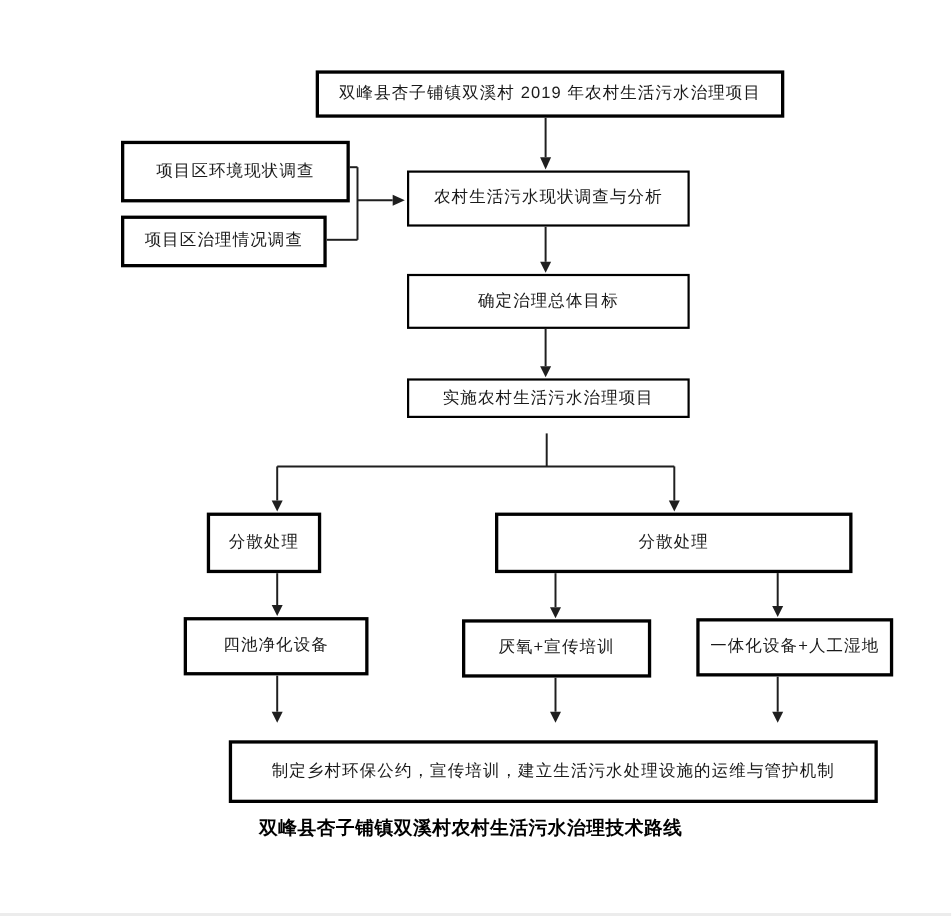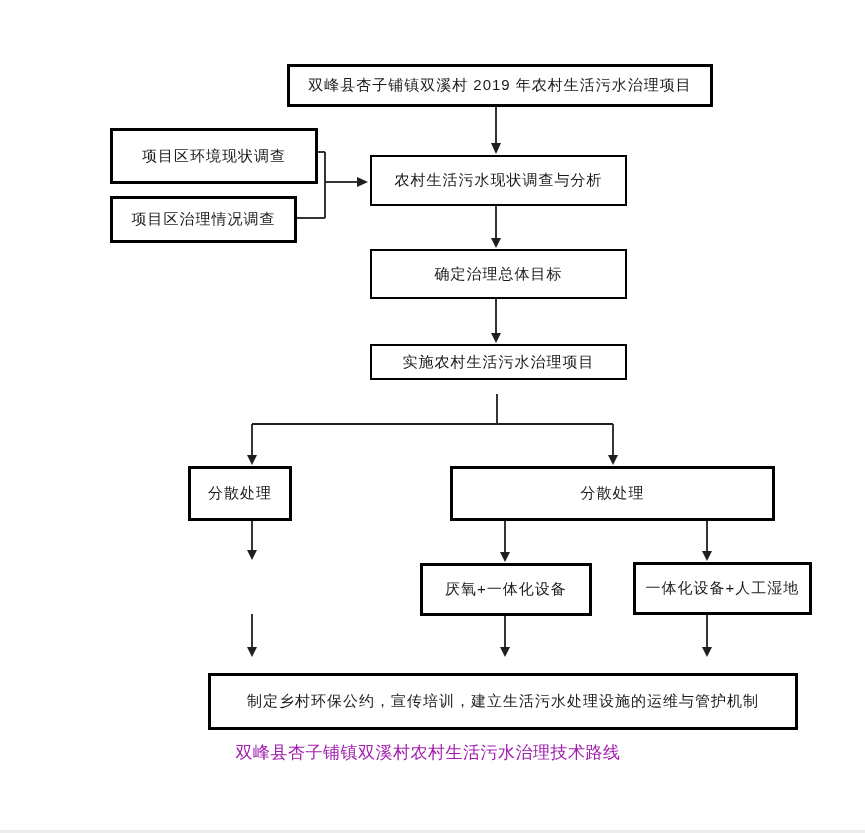--- a/index.html
+++ b/index.html
@@ -45,24 +45,24 @@
   .n-centralized     { left: 450px; top: 466px; width: 325px; height: 55px; }
   .n-four-pond       { left: 167px; top: 561px; width: 168px; height: 53px; }
   .n-anaerobic       { left: 420px; top: 563px; width: 172px; height: 53px; }
   .n-integrated      { left: 621px; top: 562px; width: 179px; height: 53px; margin-left: 12px; }
   .n-mechanism       { left: 208px; top: 658px; width: 590px; height: 57px; margin-top: 15px; }
 
   .caption {
     position: absolute;
     left: 218px; top: 741px; width: 420px;
     text-align: center;
-    font-weight: normal;
+    font-weight: bold;
     font-size: 17px;
     letter-spacing: 0.5px;
-    color: #a21caf;
+    color: #000000;
   }
   .page-edge {
     position: absolute;
     left: 0; bottom: 0;
     width: 865px; height: 3px;
     background: #ececec;
   }
 </style>
 </head>
 <body>
@@ -159,23 +159,26 @@
   </div>
 
   <div class="node thick n-dispersed">
     <span>分散处理</span>
   </div>
 
   <div class="node thick n-centralized">
     <span>分散处理</span>
   </div>
 
+  <div class="node thick n-four-pond">
+    <span>四池净化设备</span>
+  </div>
 
   <div class="node thick n-anaerobic">
-    <span>厌氧+一体化设备</span>
+    <span>厌氧+宣传培训</span>
   </div>
 
   <div class="node thick n-integrated">
     <span>一体化设备+人工湿地</span>
   </div>
 
   <div class="node thick n-mechanism">
     <span>制定乡村环保公约，宣传培训，建立生活污水处理设施的运维与管护机制</span>
   </div>
 

